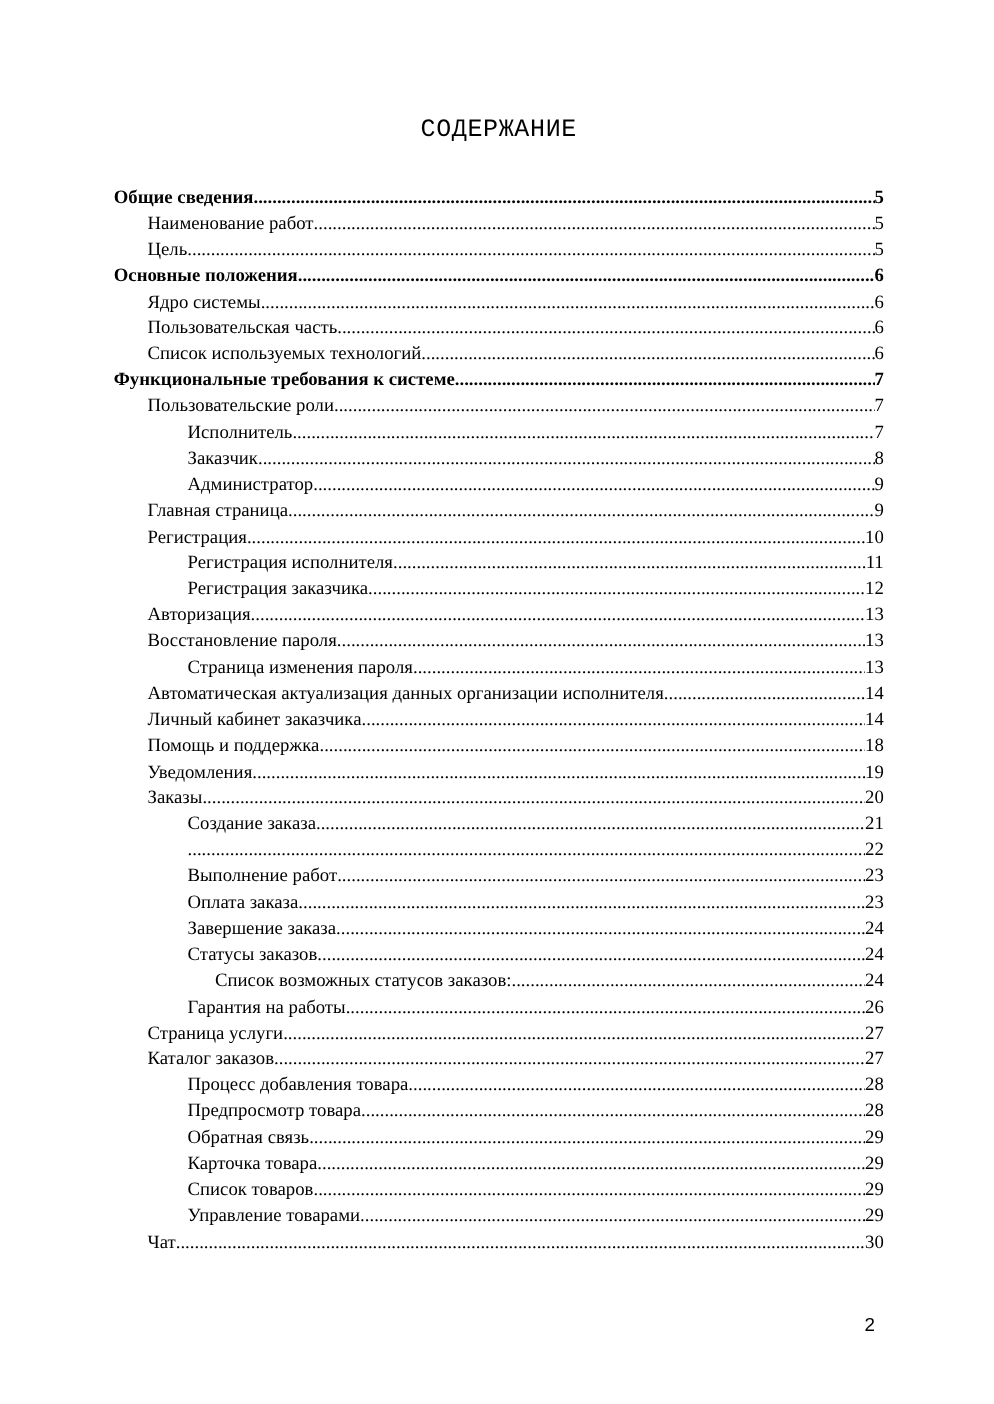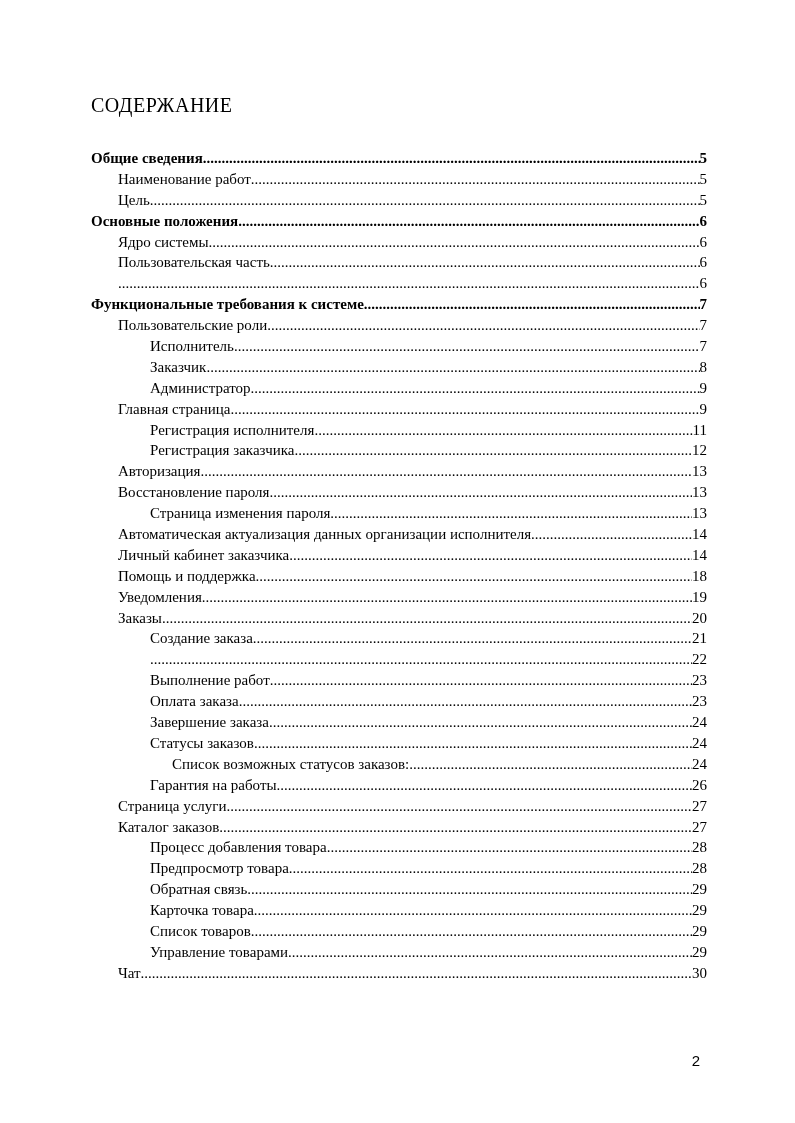--- a/index.html
+++ b/index.html
@@ -11,22 +11,22 @@
     overflow: hidden;
   }
   .page {
     position: relative;
     width: 795px; height: 1123px;
     background: #ffffff;
   }
   .doc-title {
     position: absolute;
     top: 93px; left: 91px; width: 616px;
-    text-align: left;
-    font-family: Liberation Serif, serif;
+    text-align: center;
+    font-family: Liberation Mono, monospace;
     font-weight: 400;
     font-size: 20px;
     line-height: 24px;
     letter-spacing: 0.5px;
   }
   .toc {
     position: absolute;
     top: 148px; left: 91px; width: 616px;
     font-size: 15px;
     line-height: 20.9px;
@@ -93,20 +93,21 @@
         <span class="toc-label">Ядро системы</span>
         <span class="toc-dots"></span>
         <span class="toc-page">6</span>
       </div>
       <div class="toc-row lvl-1">
         <span class="toc-label">Пользовательская часть</span>
         <span class="toc-dots"></span>
         <span class="toc-page">6</span>
       </div>
       <div class="toc-row lvl-1">
+        <span class="toc-label">Список используемых технологий</span>
         <span class="toc-dots"></span>
         <span class="toc-page">6</span>
       </div>
       <div class="toc-row lvl-0 bold">
         <span class="toc-label">Функциональные требования к системе</span>
         <span class="toc-dots"></span>
         <span class="toc-page">7</span>
       </div>
       <div class="toc-row lvl-1">
         <span class="toc-label">Пользовательские роли</span>
@@ -126,20 +127,25 @@
       <div class="toc-row lvl-2">
         <span class="toc-label">Администратор</span>
         <span class="toc-dots"></span>
         <span class="toc-page">9</span>
       </div>
       <div class="toc-row lvl-1">
         <span class="toc-label">Главная страница</span>
         <span class="toc-dots"></span>
         <span class="toc-page">9</span>
       </div>
+      <div class="toc-row lvl-1">
+        <span class="toc-label">Регистрация</span>
+        <span class="toc-dots"></span>
+        <span class="toc-page">10</span>
+      </div>
       <div class="toc-row lvl-2">
         <span class="toc-label">Регистрация исполнителя</span>
         <span class="toc-dots"></span>
         <span class="toc-page">11</span>
       </div>
       <div class="toc-row lvl-2">
         <span class="toc-label">Регистрация заказчика</span>
         <span class="toc-dots"></span>
         <span class="toc-page">12</span>
       </div>

